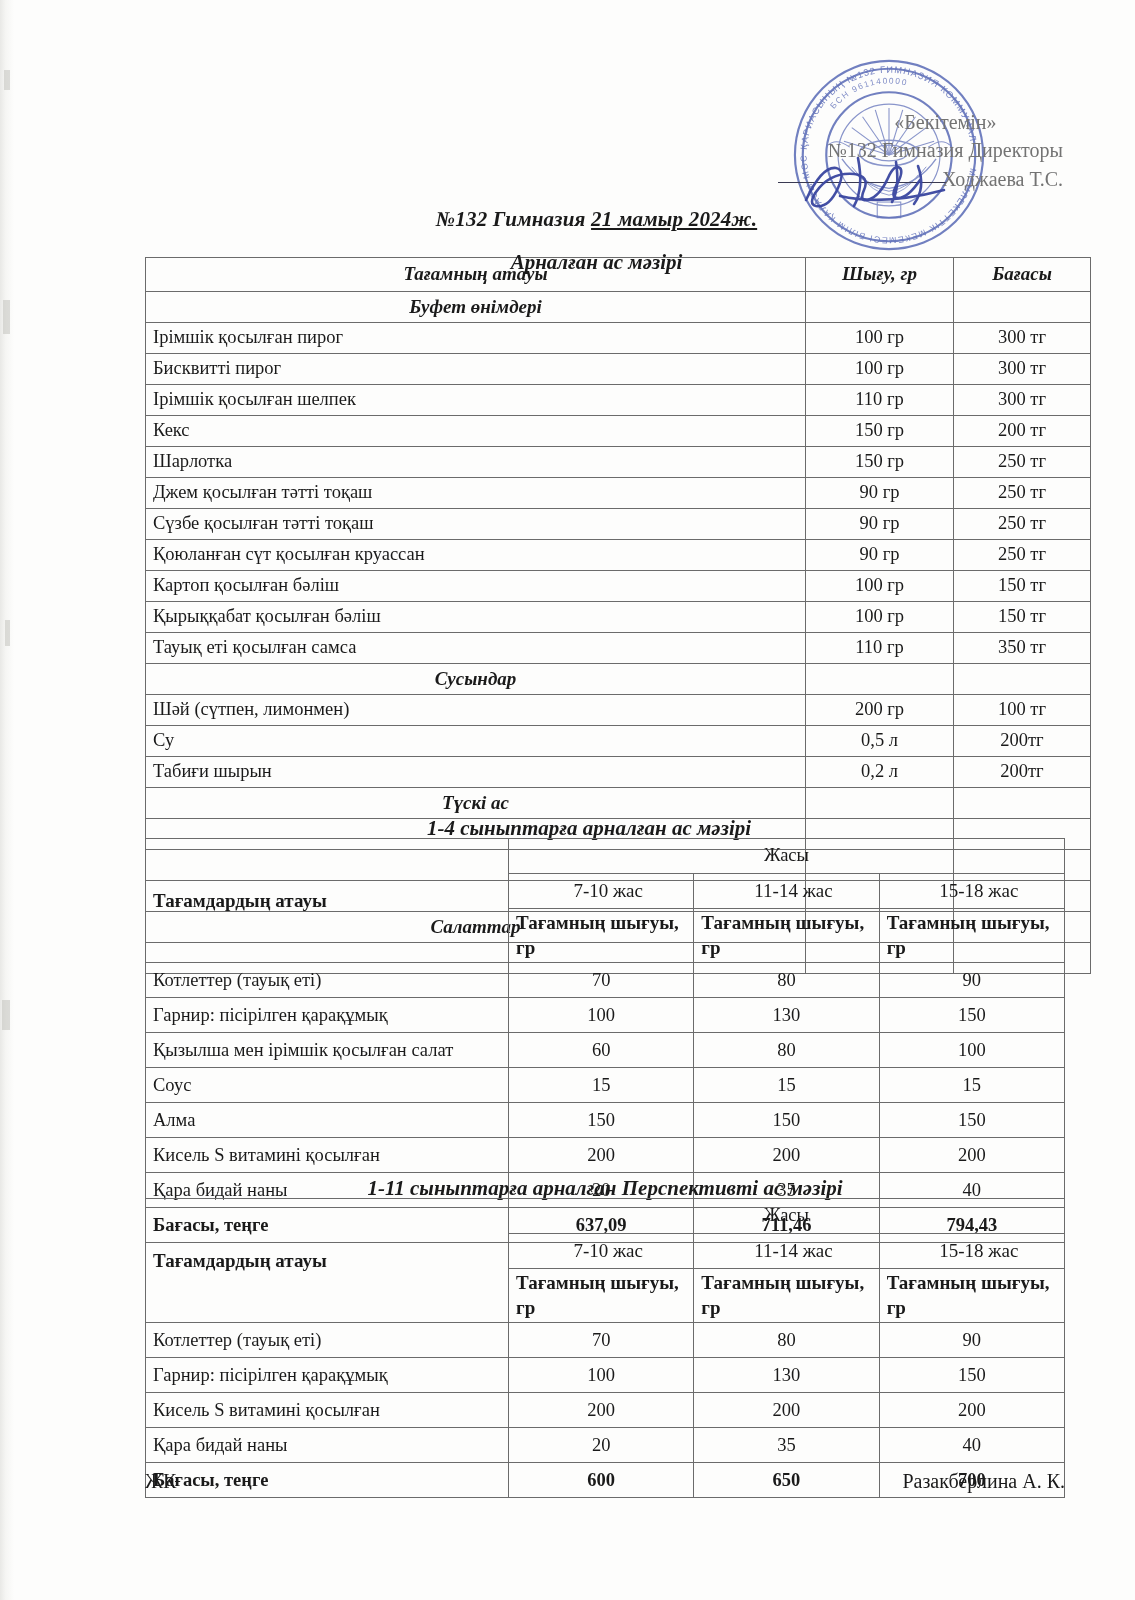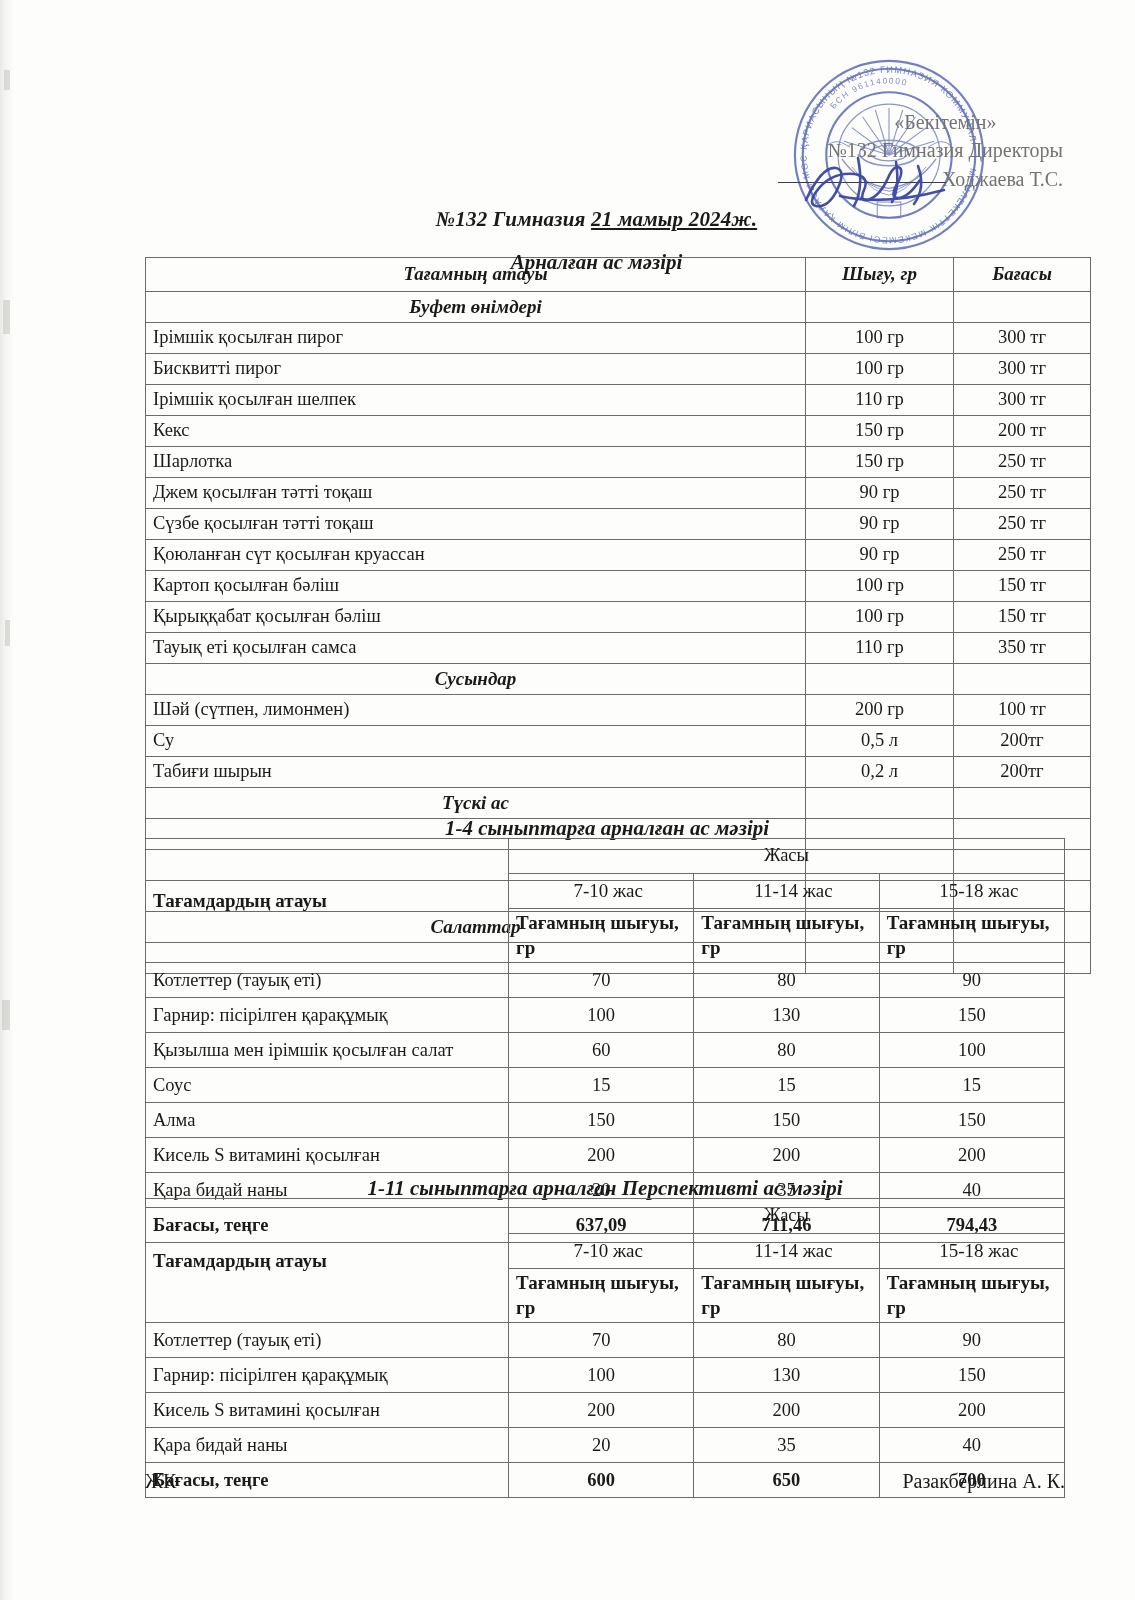--- a/index.html
+++ b/index.html
@@ -363,21 +363,21 @@
           <td class="c-price"></td>
         </tr>
         <tr>
           <td class="c-name"></td>
           <td class="c-out"></td>
           <td class="c-price"></td>
         </tr>
       </tbody>
   </table>
 
-  <div class="section-title" style="left:147px;width:920px;top:816px;">1-4 сыныптарға арналған ас мәзірі</div>
+  <div class="section-title" style="left:129px;width:920px;top:816px;">1-4 сыныптарға арналған ас мәзірі</div>
 
   <table class="doc t23" style="top:838px;">
     <tbody id="t2-body">
         <tr>
           <td class="c-dish dishhead" rowspan="3">Тағамдардың атауы</td>
           <td colspan="3">Жасы</td>
         </tr>
         <tr>
           <td class="c-age agegroup">7-10 жас</td>
           <td class="c-age agegroup">11-14 жас</td>

